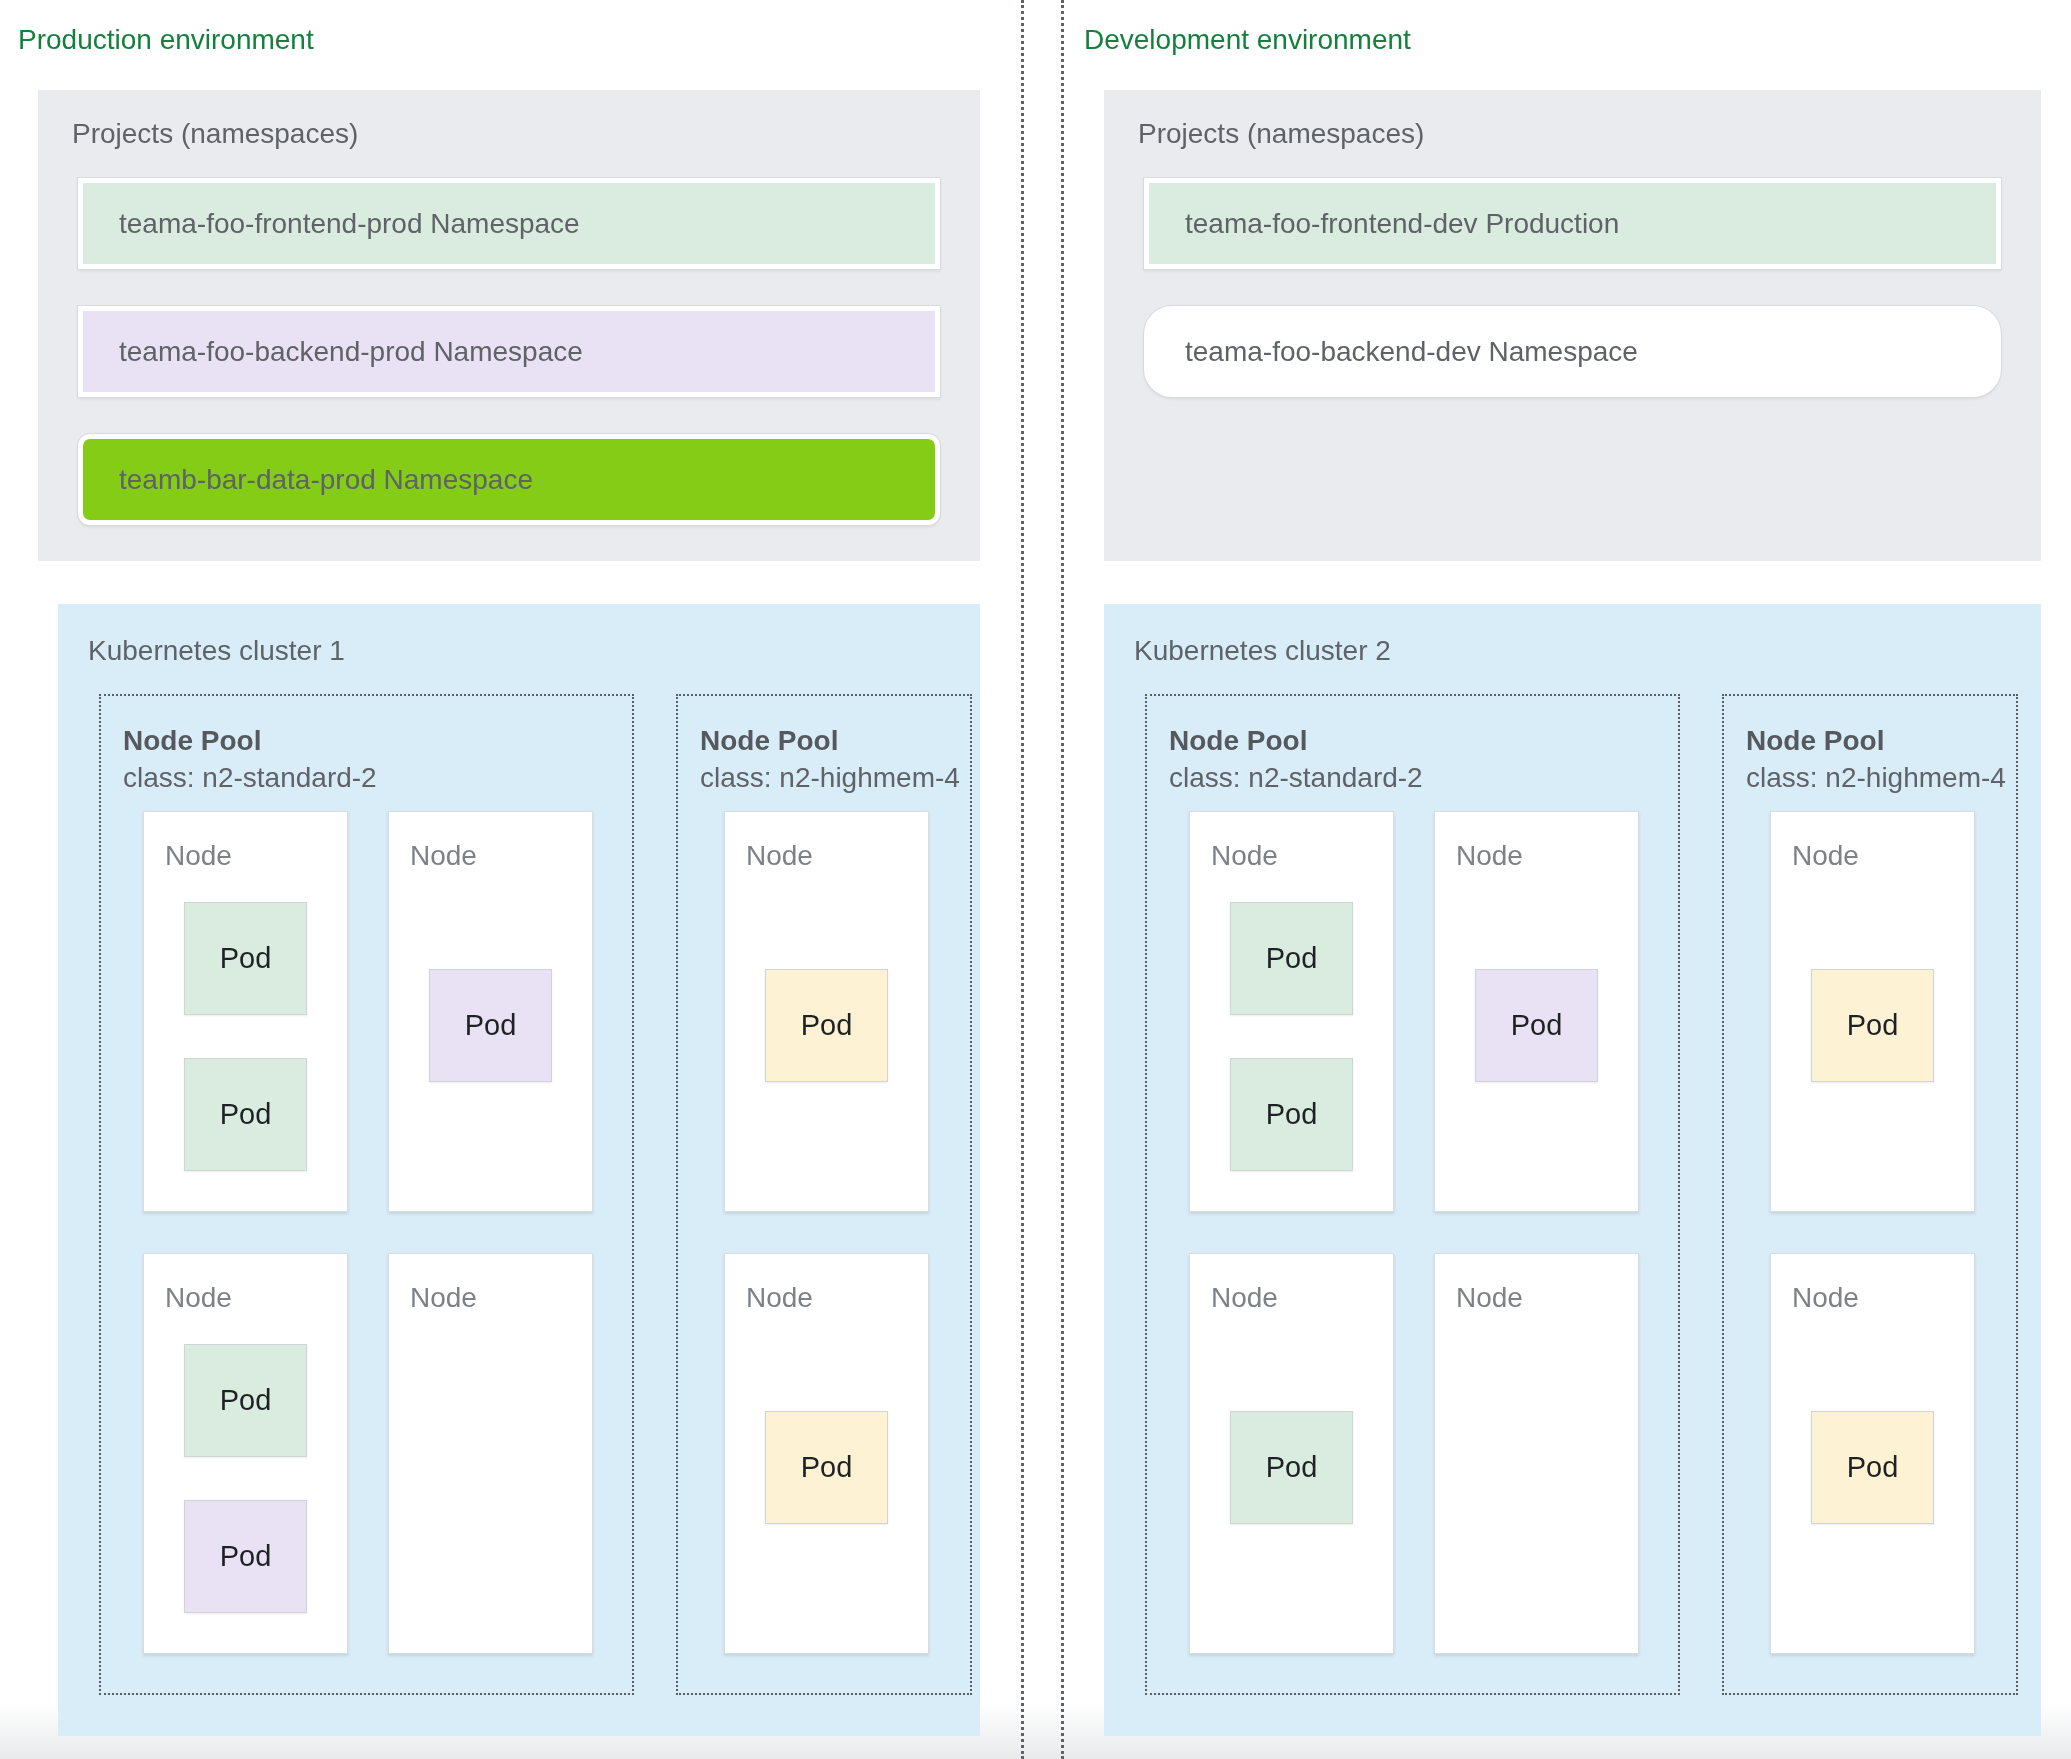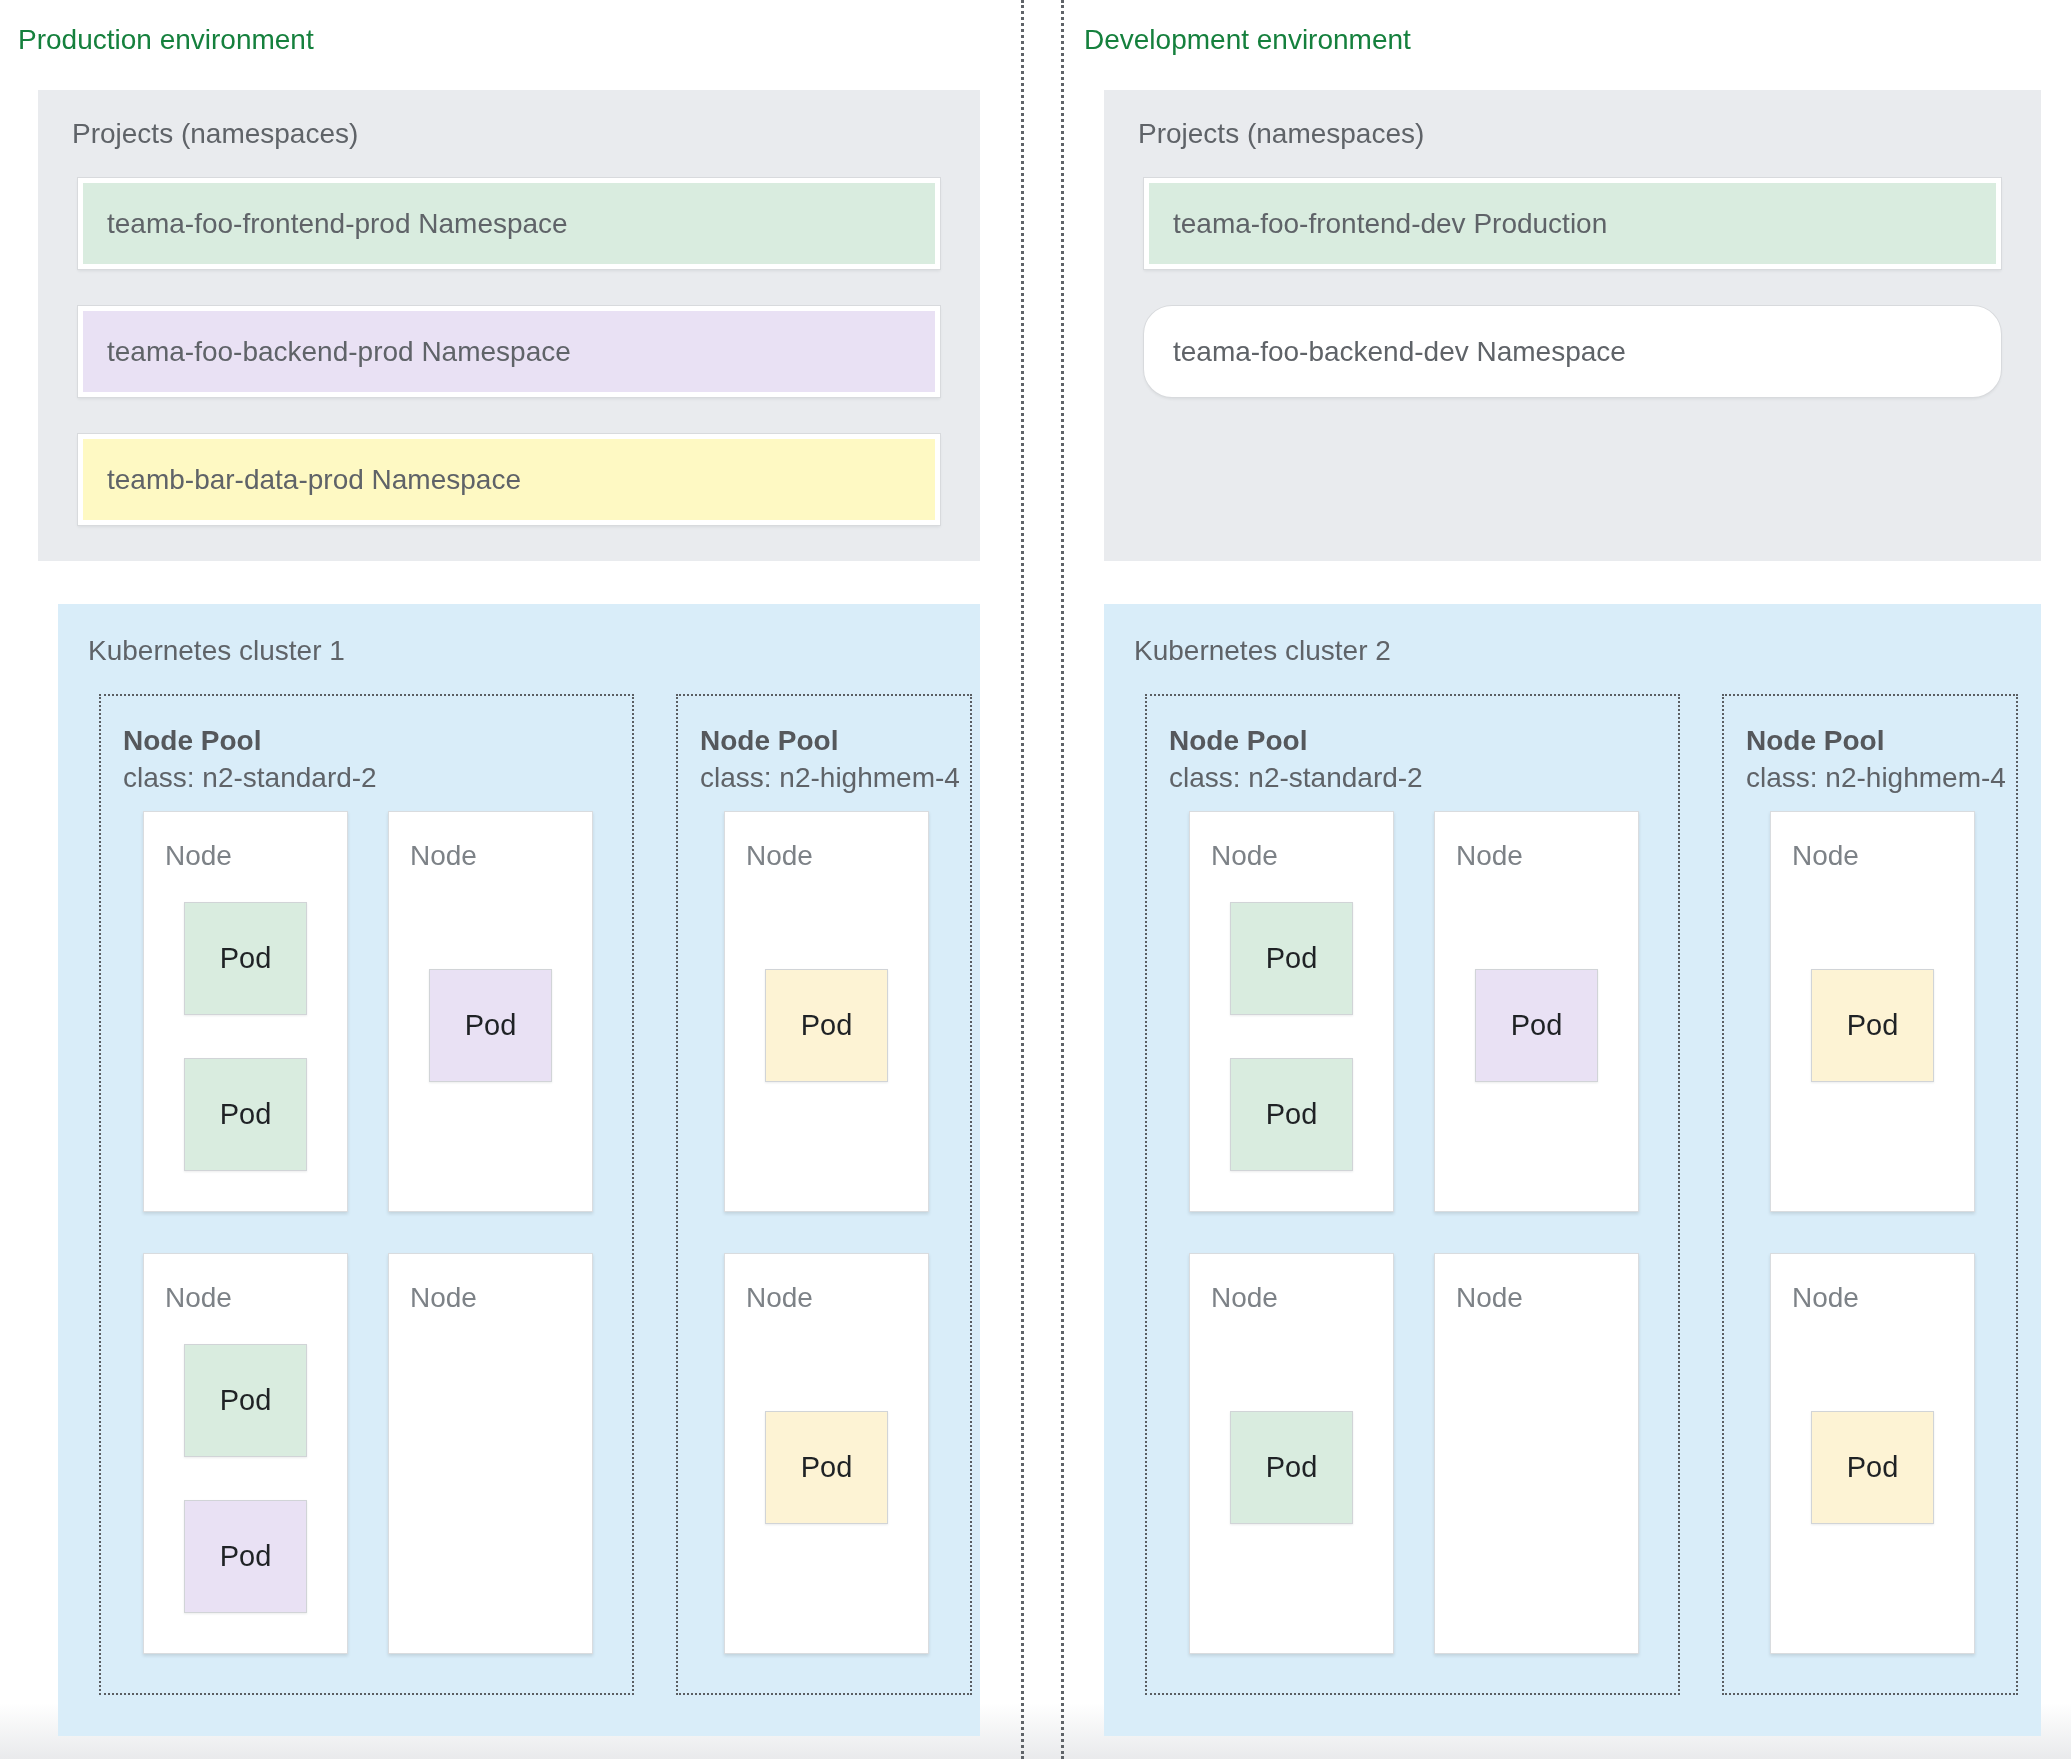--- a/index.html
+++ b/index.html
@@ -39,21 +39,21 @@
   .projects-title {
     position: absolute; left: 34px; top: 28px;
     font-size: 28px; color: #5f6368; white-space: nowrap;
   }
   .ns {
     position: absolute; left: 40px; right: 40px; height: 91px;
     box-sizing: border-box;
     border: 5px solid #ffffff;
     box-shadow: 0 0 0 1px #d8dadd, 0 2px 3px rgba(60,64,67,0.10);
     display: flex; align-items: center;
-    padding-left: 24px;
+    padding-left: 36px;
     font-size: 28px; color: #5f6368; white-space: nowrap;
   }
   .ns--0 { top: 88px; }
   .ns--1 { top: 216px; }
   .ns--2 { top: 344px; }
 
   
   .cluster {
     position: absolute; left: 0; right: 0; top: 604px; height: 1132px;
     background: #d9edf9;
@@ -113,21 +113,21 @@
 <div class="env env--production">
       <div class="env-title">Production environment</div>
       <div class="projects" style="background: rgb(233, 235, 238);">
         <div class="projects-title">Projects (namespaces)</div>
         <div class="ns ns--0" style="background: rgb(217, 236, 223);">
           <div class="ns-label">teama-foo-frontend-prod Namespace</div>
         </div>
         <div class="ns ns--1" style="background: rgb(233, 225, 244);">
           <div class="ns-label">teama-foo-backend-prod Namespace</div>
         </div>
-        <div class="ns ns--2" style="background: #fef9c3;">
+        <div class="ns ns--2" style="background: #84cc16; border-radius: 12px;">
           <div class="ns-label">teamb-bar-data-prod Namespace</div>
         </div>
       </div>
       <div class="cluster" style="background: rgb(217, 237, 249); margin-left: 20px;">
         <div class="cluster-title">Kubernetes cluster 1</div>
         <div class="pool pool--standard">
           <div class="pool-head">
             <div class="pool-title">Node Pool</div>
             <div class="pool-class">class: n2-standard-2</div>
           </div>

